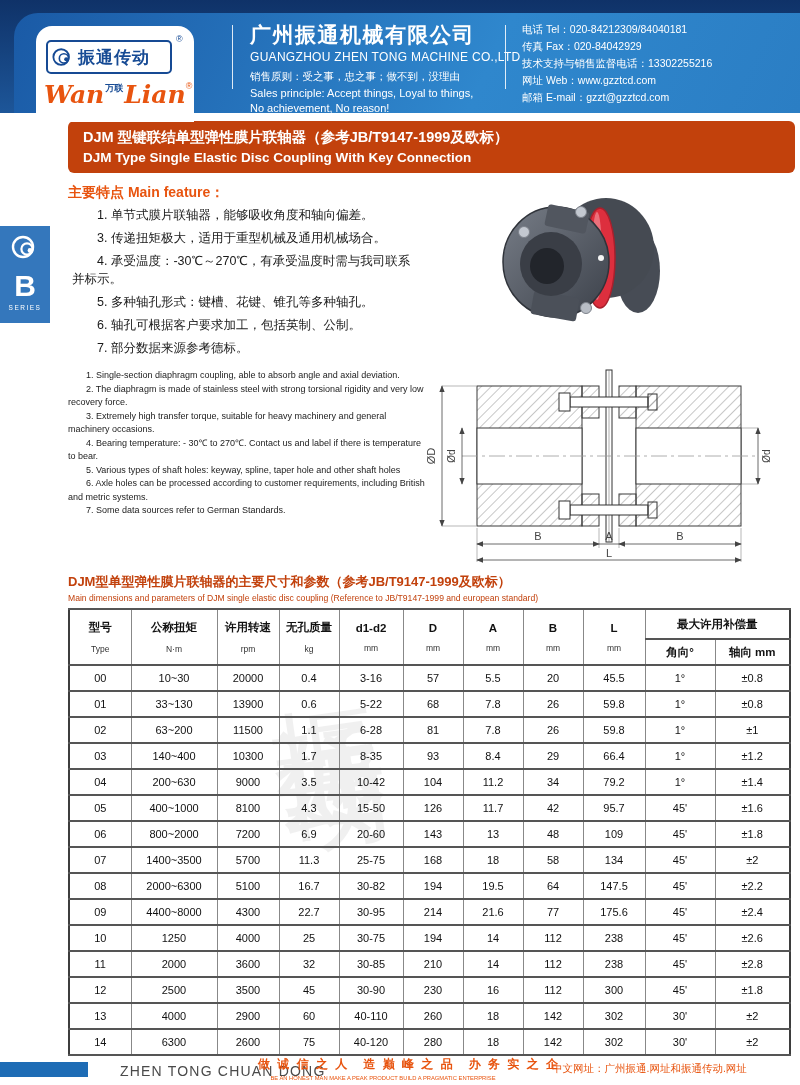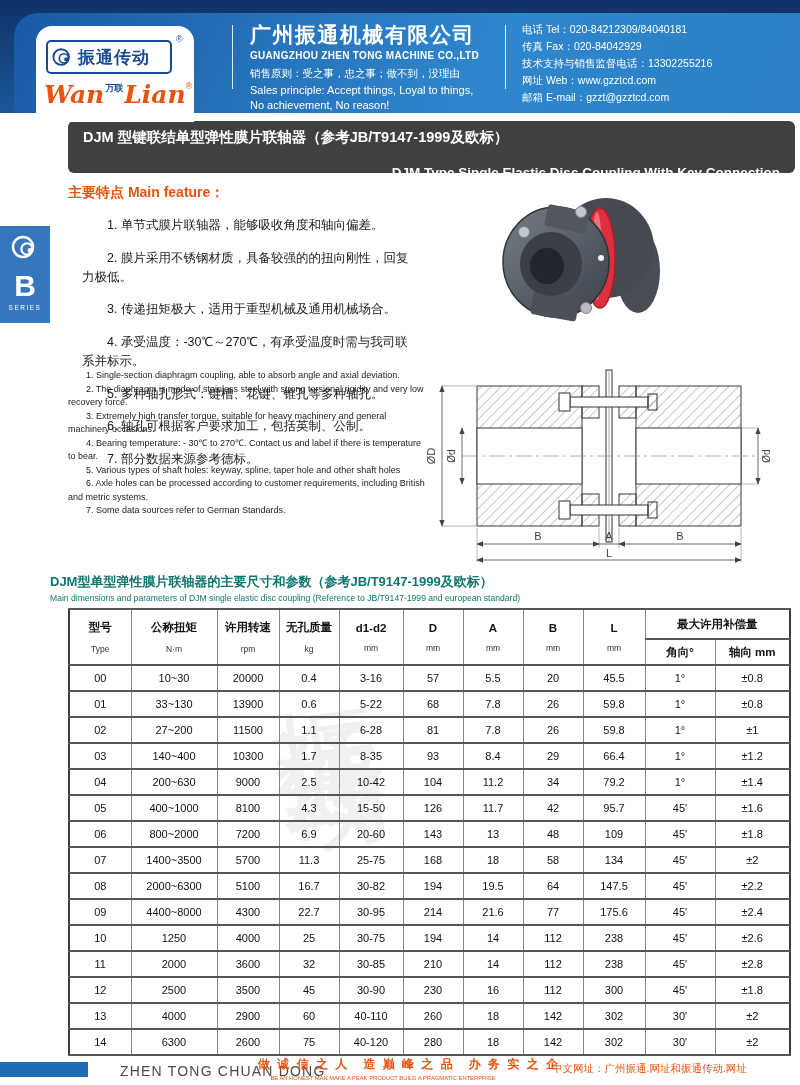--- a/index.html
+++ b/index.html
@@ -16,49 +16,49 @@
   .logo-box .cn{font-size:17px;font-weight:bold;color:#164a94;letter-spacing:1px;white-space:nowrap;}
   .logo-reg1{position:absolute;left:140px;top:8px;font-size:9px;color:#164a94;}
   .wanlian{position:absolute;left:8px;top:54px;white-space:nowrap;color:#E8540F;text-align:right;}
   .wl-en{font-family:"DejaVu Serif",serif;font-style:italic;font-weight:bold;font-size:25px;}
   .wl-cn{font-size:9px;color:#164a94;font-weight:bold;position:relative;top:-12px;margin:0 1px;}
   .wl-reg{font-size:9px;position:relative;top:-14px;}
   .hdr-div{position:absolute;top:25px;width:1px;height:64px;background:rgba(255,255,255,.85);z-index:2;}
   .d1{left:232px;} .d2{left:505px;}
   .company{position:absolute;left:250px;top:21px;color:#fff;z-index:2;}
   .c-cn{font-size:21px;font-weight:bold;letter-spacing:1.5px;}
-  .c-en{font-size:10px;font-weight:bold;letter-spacing:.3px;margin-top:1px;}
+  .c-en{font-size:12px;font-weight:normal;letter-spacing:.3px;margin-top:1px;}
   .c-p1{font-size:10.5px;margin-top:6px;font-family:Liberation Serif, serif;}
   .c-p2{font-size:11px;margin-top:2px;width:230px;line-height:1.35;}
   .contact{position:absolute;left:522px;top:21px;color:#fff;font-size:10.5px;line-height:1.62;z-index:2;white-space:nowrap;}
 
   
-  .banner{position:absolute;left:68px;top:121px;width:727px;height:52px;background:#404040;border-radius:6px;
+  .banner{position:absolute;left:68px;top:121px;width:727px;height:52px;background:#c2410c;border-radius:6px;
     color:#fff;box-sizing:border-box;padding:7px 15px;z-index:2;}
   .banner .t1{font-size:14.5px;font-weight:bold;}
-  .banner .t2{font-size:13.5px;font-weight:bold;margin-top:18px;text-align:right;}
+  .banner .t2{font-size:13.5px;font-weight:bold;margin-top:3px;}
 
   
   .badge{position:absolute;left:0;top:226px;width:50px;height:97px;background:#3477BC;color:#fff;text-align:center;}
   .badge .letter{font-size:30px;font-weight:bold;line-height:1;margin-top:4px;}
   .badge .ser{font-size:6.5px;letter-spacing:1.5px;margin-top:3px;}
 
   
   .feat-head{position:absolute;left:68px;top:184px;color:#E8540F;font-size:14px;font-weight:bold;}
   .feat-cn{position:absolute;left:68px;top:202px;width:356px;font-size:12.5px;color:#1a1a1a;line-height:1.5;}
-  .feat-cn p{margin:14px;text-indent:2em;}
+  .feat-cn p{margin:4px;text-indent:2em;}
   .feat-en{position:absolute;left:68px;top:369px;width:362px;font-size:9px;color:#222;line-height:1.5;}
   .feat-en p{margin:0;text-indent:2em;}
 
   
   .photo3d{position:absolute;left:488px;top:176px;}
   .drawing{position:absolute;left:422px;top:356px;}
 
   
-  .tbl-title{position:absolute;left:50px;top:573px;color:#0f766e;}
+  .tbl-title{position:absolute;left:68px;top:573px;color:#c2410c;}
   .tbl-title .cn{font-size:13px;font-weight:bold;}
   .tbl-title .en{font-size:8.6px;margin-top:2px;}
   table.spec{position:absolute;left:68px;top:608px;width:644px;border-collapse:collapse;table-layout:fixed;
     font-size:11px;color:#111;background:transparent;z-index:2;}
   table.spec th,table.spec td{border-left:1px solid #888;border-right:1px solid #888;border-top:2px solid #555;
     border-bottom:2px solid #555;text-align:center;padding:0;}
   table.spec{border:2px solid #3d3d3d;}
   table.spec td{height:24px;font-size:11px;}
   .h-cn{font-size:11.5px;font-weight:bold;}
   .h-unit{font-size:8.5px;font-weight:normal;color:#333;margin-top:9px;}
@@ -128,21 +128,20 @@
       <circle cx="18" cy="16" r="5.6" fill="none" stroke="#fff" stroke-width="2.2"></circle>
       <circle cx="21" cy="17.5" r="2.4" fill="#fff"></circle>
     </svg>
     <div class="letter">B</div>
     <div class="ser">SERIES</div>
   </div>
 
   <div class="feat-head">主要特点 Main feature：</div>
   <div class="feat-cn">
       <p>1. 单节式膜片联轴器，能够吸收角度和轴向偏差。</p>
-      <p>2. 膜片采用不锈钢材质，具备较强的的扭向刚性，回复力极低。</p>
       <p>3. 传递扭矩极大，适用于重型机械及通用机械场合。</p>
       <p>4. 承受温度：-30℃～270℃，有承受温度时需与我司联系并标示。</p>
       <p>5. 多种轴孔形式：键槽、花键、锥孔等多种轴孔。</p>
       <p>6. 轴孔可根据客户要求加工，包括英制、公制。</p>
       <p>7. 部分数据来源参考德标。</p>
     </div>
   <div class="feat-en">
       <p>1. Single-section diaphragm coupling, able to absorb angle and axial deviation.</p>
       <p>2. The diaphragm is made of stainless steel with strong torsional rigidity and very low recovery force.</p>
       <p>3. Extremely high transfer torque, suitable for heavy machinery and general machinery occasions.</p>
@@ -321,21 +320,21 @@
           <td>5-22</td>
           <td>68</td>
           <td>7.8</td>
           <td>26</td>
           <td>59.8</td>
           <td>1°</td>
           <td>±0.8</td>
         </tr>
         <tr>
           <td>02</td>
-          <td>27~200</td>
+          <td>63~200</td>
           <td>11500</td>
           <td>1.1</td>
           <td>6-28</td>
           <td>81</td>
           <td>7.8</td>
           <td>26</td>
           <td>59.8</td>
           <td>1°</td>
           <td>±1</td>
         </tr>
@@ -349,21 +348,21 @@
           <td>8.4</td>
           <td>29</td>
           <td>66.4</td>
           <td>1°</td>
           <td>±1.2</td>
         </tr>
         <tr>
           <td>04</td>
           <td>200~630</td>
           <td>9000</td>
-          <td>2.5</td>
+          <td>3.5</td>
           <td>10-42</td>
           <td>104</td>
           <td>11.2</td>
           <td>34</td>
           <td>79.2</td>
           <td>1°</td>
           <td>±1.4</td>
         </tr>
         <tr>
           <td>05</td>

